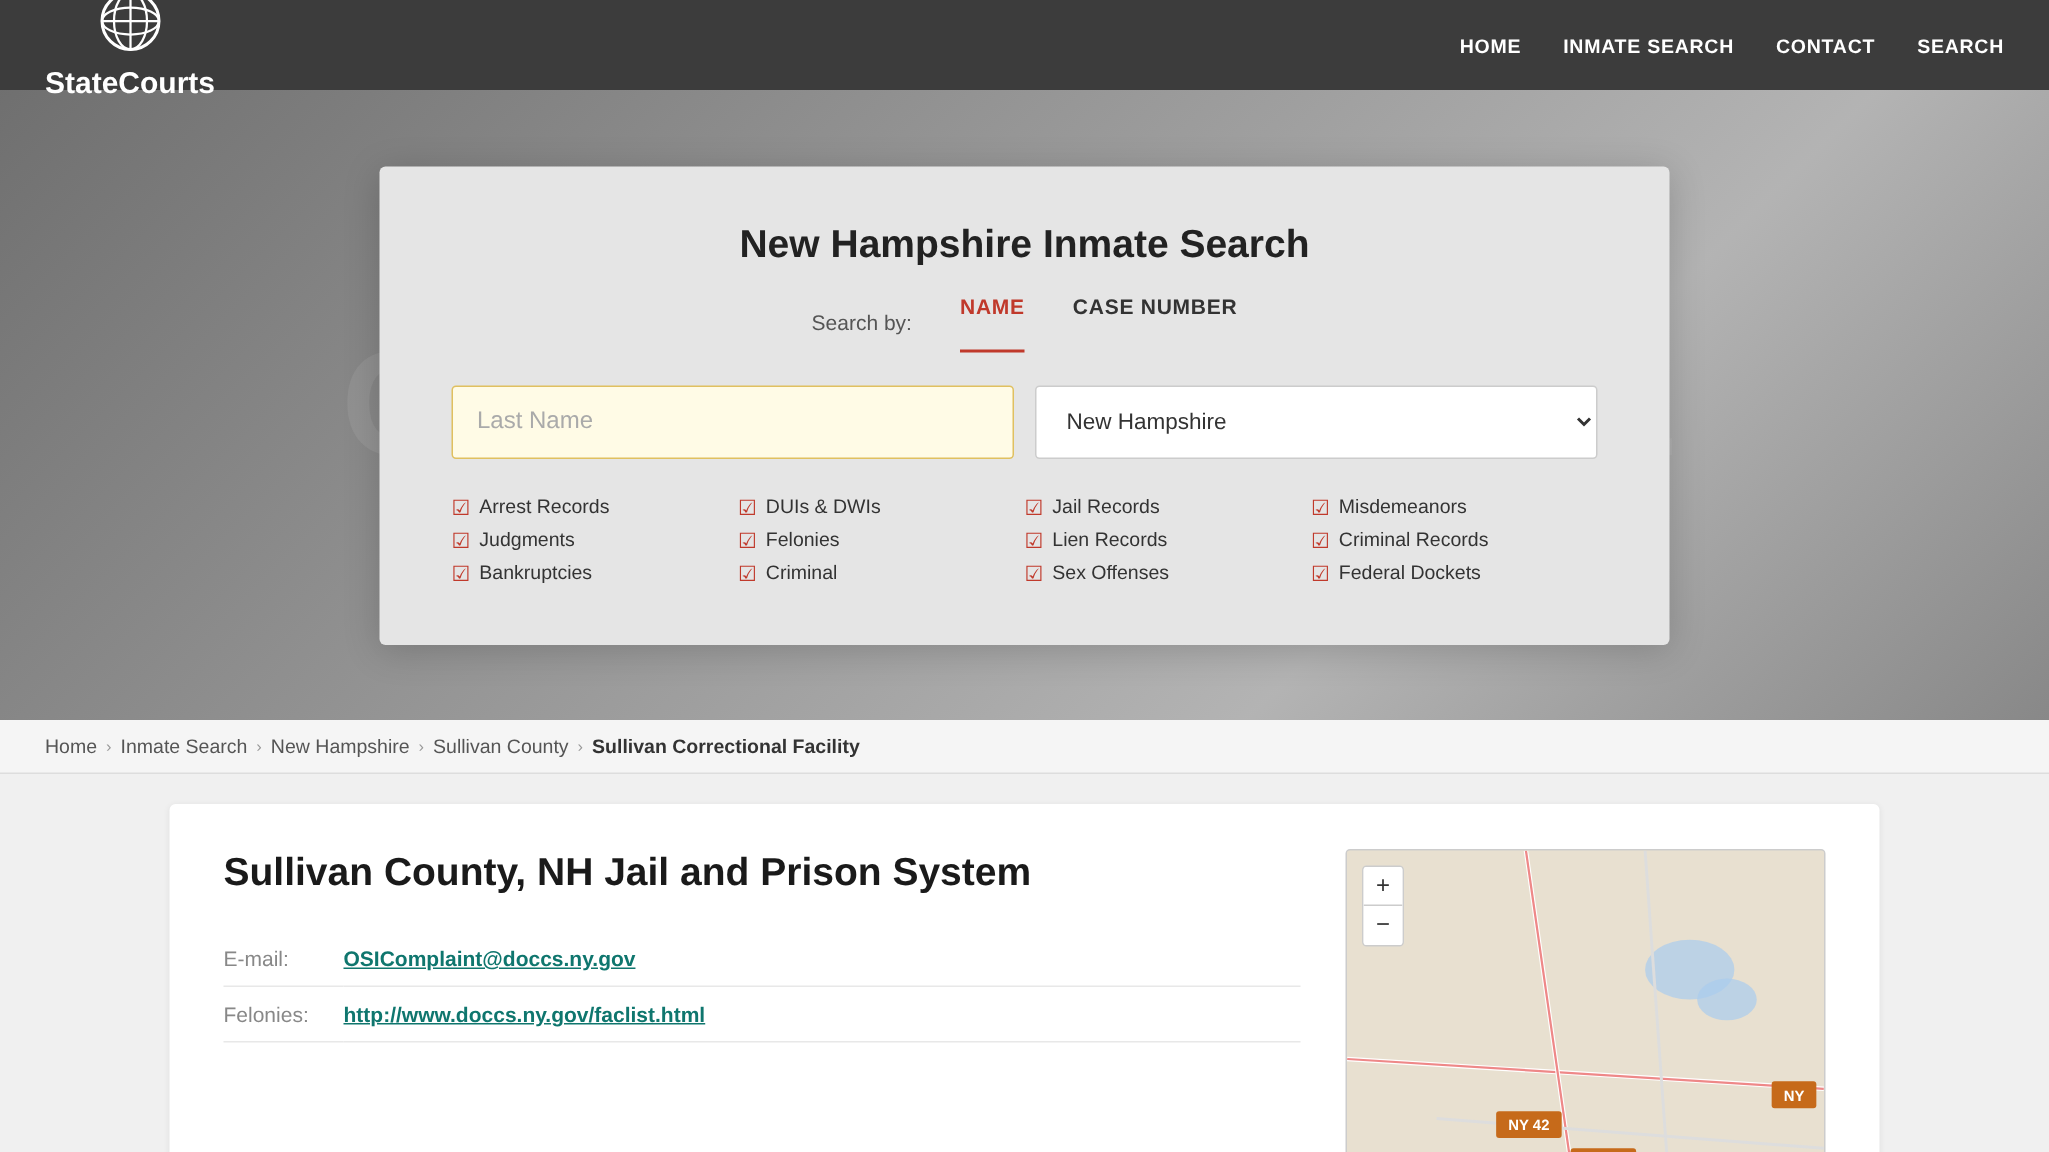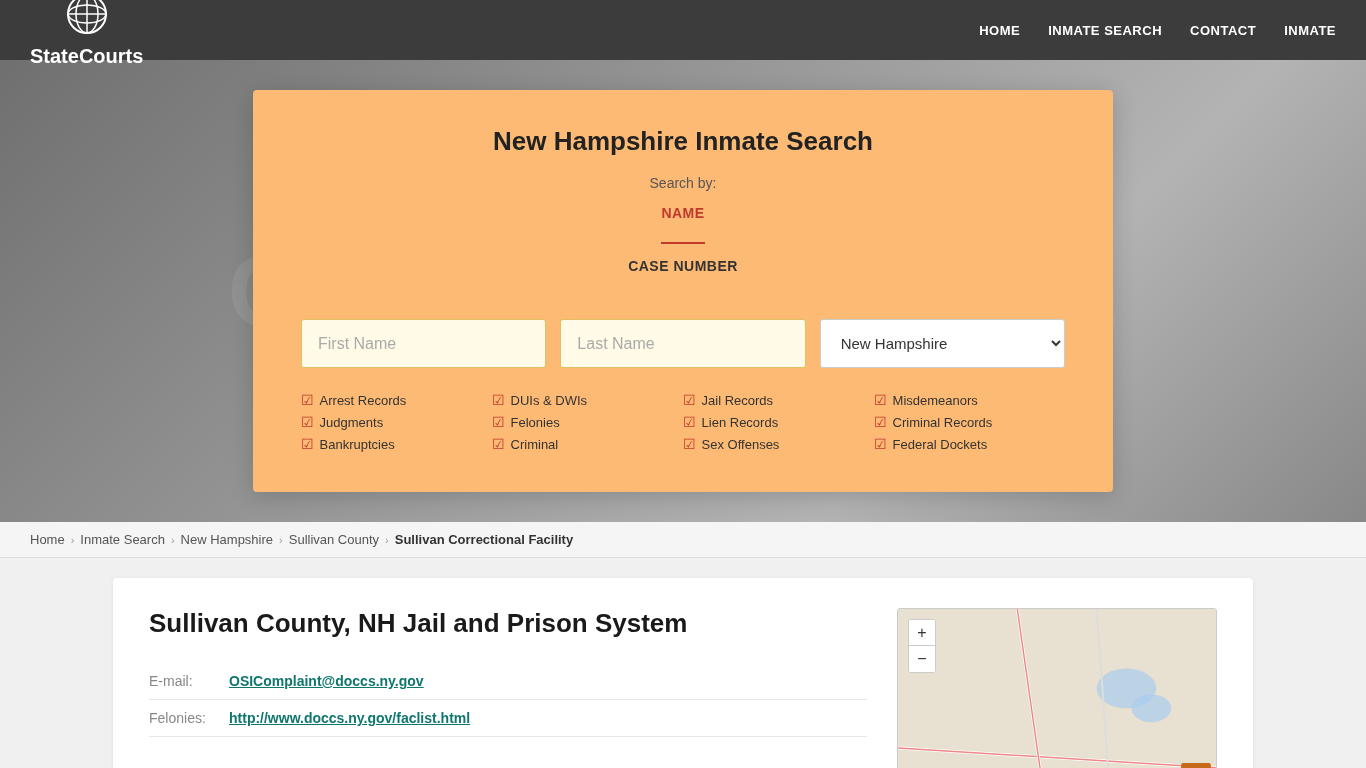--- a/index.html
+++ b/index.html
@@ -71,42 +71,41 @@
       color: rgba(255,255,255,0.08);
       letter-spacing: 20px;
       white-space: nowrap;
       pointer-events: none;
     }
 
     
     .search-card {
       position: relative;
       z-index: 5;
-      background: #fdba74;
+      background: #e5e5e5;
       border-radius: 4px;
       padding: 36px 48px 40px;
       width: 860px;
       max-width: 95vw;
       box-shadow: 0 4px 24px rgba(0,0,0,0.18);
       margin: 30px auto;
     }
     .search-card-title {
       text-align: center;
       font-size: 26px;
       font-weight: bold;
       color: #222;
       margin-bottom: 18px;
     }
     .search-by-row {
       display: flex;
       align-items: center;
       justify-content: center;
-      gap: 14px;
+      gap: 32px;
       margin-bottom: 22px;
-      flex-direction: column;
     }
     .search-by-label {
       color: #555;
       font-size: 14px;
     }
     .search-tab {
       font-size: 14px;
       font-weight: bold;
       letter-spacing: 0.5px;
       cursor: pointer;
@@ -308,39 +307,38 @@
       <ellipse cx="21" cy="21" rx="19" ry="9" fill="none" stroke="#fff" stroke-width="1.5"></ellipse>
       <line x1="2" y1="21" x2="40" y2="21" stroke="#fff" stroke-width="1.5"></line>
       <line x1="21" y1="2" x2="21" y2="40" stroke="#fff" stroke-width="1.5"></line>
     </svg>
     <span class="logo-text">StateCourts</span>
   </a>
   <nav class="site-nav">
     <a href="#">HOME</a>
     <a href="#" style="color:#fff;">INMATE SEARCH</a>
     <a href="#">CONTACT</a>
-    <a href="#">INMATE</a>
+    <a href="#">SEARCH</a>
   </nav>
 </header>
 
 <section class="hero-section">
   <div class="hero-bg"></div>
   <div class="hero-bg-text">COURTHOUSE</div>
 
   <div class="search-card">
     <h1 class="search-card-title">New Hampshire Inmate Search</h1>
 
     <div class="search-by-row">
       <span class="search-by-label">Search by:</span>
       <a href="#" class="search-tab active">NAME</a>
       <a href="#" class="search-tab">CASE NUMBER</a>
     </div>
 
     <div class="search-inputs-row">
-      <input class="input-first" type="text" placeholder="First Name" style="">
       <input class="input-last" type="text" placeholder="Last Name" style="">
       <select class="input-state">
         <option>New Hampshire</option>
       </select>
     </div>
 
     <div class="checklist-grid">
       <div class="checklist-col">
         <div class="check-item">
           <span class="check-icon">☑</span>

